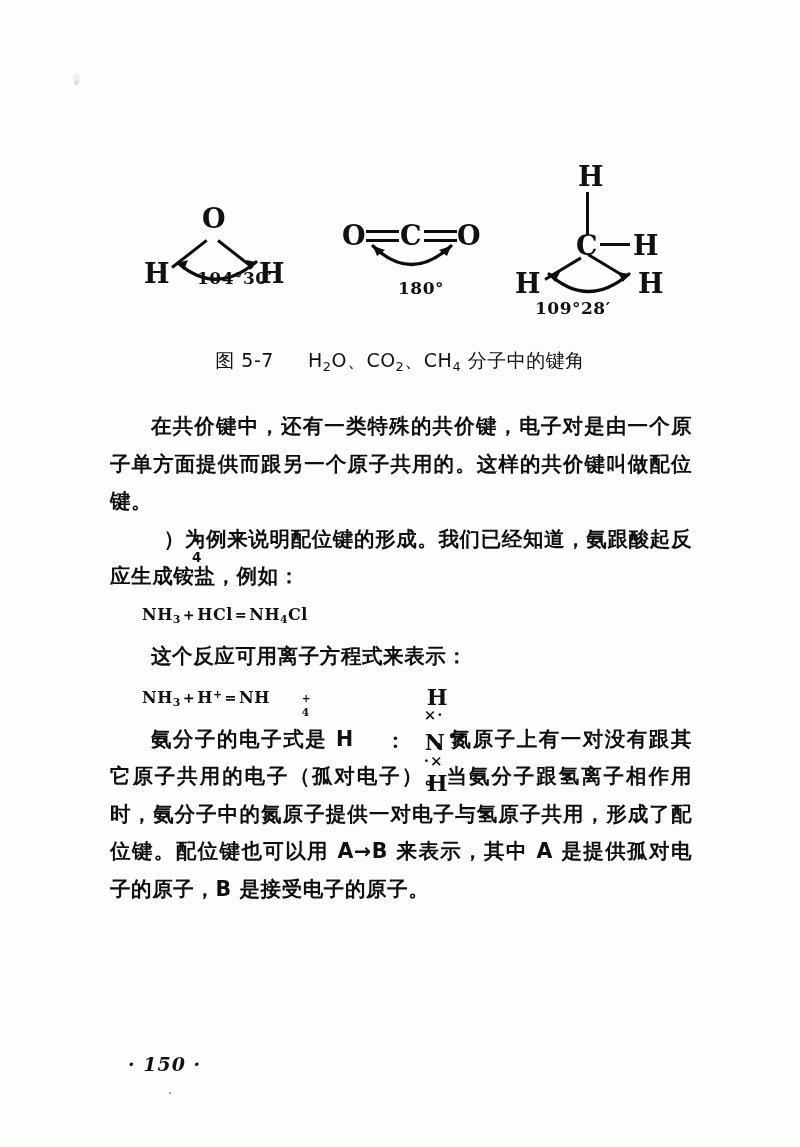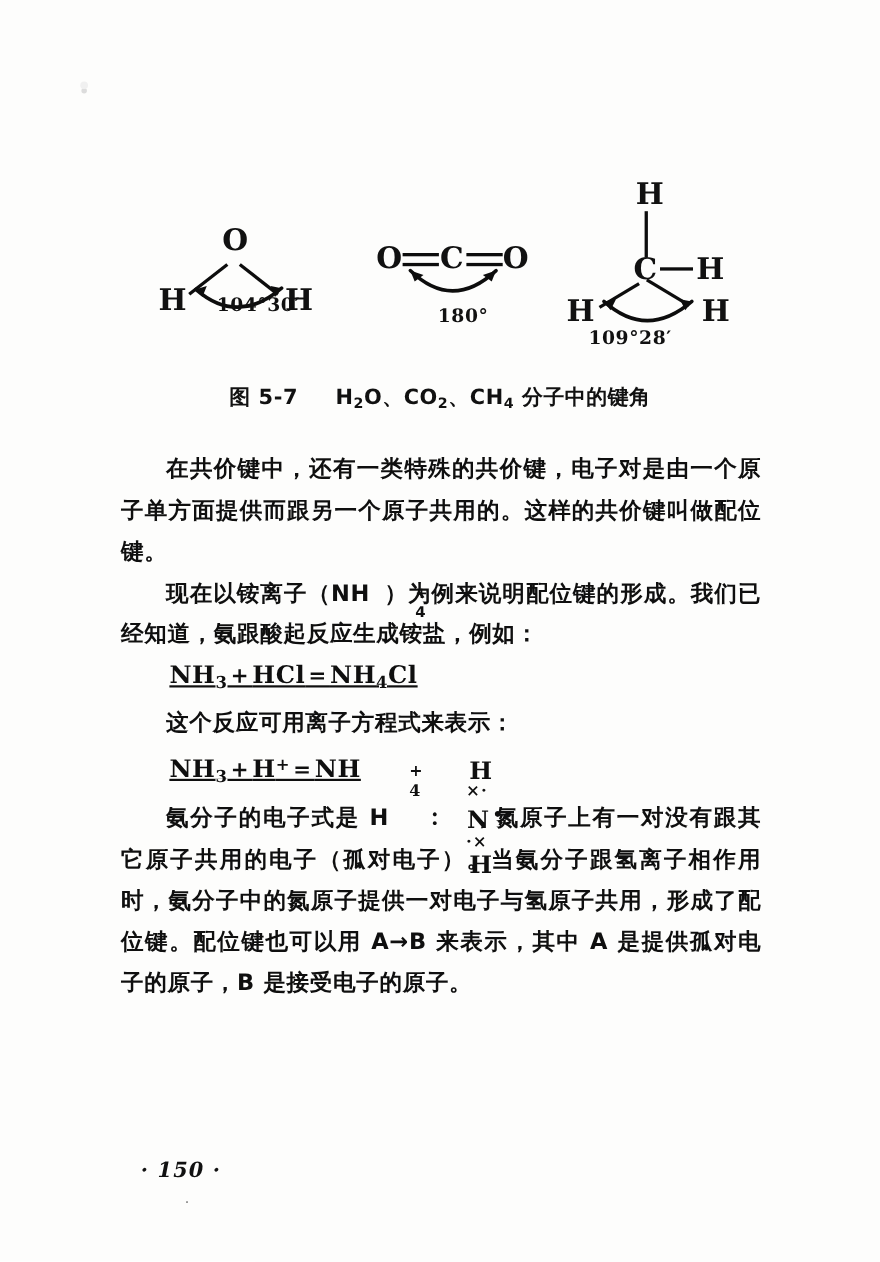--- a/index.html
+++ b/index.html
@@ -65,21 +65,21 @@
   }
 
   
   .caption {
     position: absolute;
     top: 348px;
     left: 0;
     width: 800px;
     text-align: center;
     font-size: 19px;
-    font-weight: bold;
+    font-weight: normal;
     font-family: "DejaVu Sans", "Liberation Sans", sans-serif;
     letter-spacing: 0.5px;
   }
   .caption .capnum { margin-right: 34px; }
   .sub { font-size: 0.68em; vertical-align: -0.28em; }
   .sup { font-size: 0.68em; vertical-align: 0.45em; }
 
   
   .body-text {
     position: absolute;
@@ -100,23 +100,22 @@
     text-align: justify;
     text-justify: inter-character;
   }
 
   .eq {
     margin: 2px 0 2px 0;
     text-indent: 0;
     text-align: center;
     font-family: "DejaVu Serif", "Liberation Serif", serif;
     font-weight: bold;
-    font-size: 22px;
+    font-size: 16px;
     letter-spacing: 0.5px;
-    text-decoration: underline;
   }
 
   
   .stack {
     display: inline-block;
     position: relative;
     width: 0.62em;
     vertical-align: baseline;
   }
   .stack .s-top {
@@ -253,21 +252,21 @@
   </div>
 
   <div class="caption">
     <span class="capnum">图 5-7</span><span>H</span><span class="sub">2</span><span>O、CO</span><span class="sub">2</span><span>、CH</span><span class="sub">4</span><span> 分子中的键角</span>
   </div>
 
   <div class="body-text">
 
     <p>在共价键中，还有一类特殊的共价键，电子对是由一个原子单方面提供而跟另一个原子共用的。这样的共价键叫做配位键。</p>
 
-    <p><span>现在以铵离子（NH</span><span class="stack"><span class="s-top">+</span><span class="s-bot">4</span></span><span>）为例来说明配位键的形成。我们已经知道，氨跟酸起反应生成铵盐，例如：</span></p>
+    <p><span class="stack"><span class="s-top">+</span><span class="s-bot">4</span></span><span>）为例来说明配位键的形成。我们已经知道，氨跟酸起反应生成铵盐，例如：</span></p>
 
     <p class="eq"><span>NH</span><span class="sub">3</span><span>＋</span><span>HCl</span><span>＝</span><span>NH</span><span class="sub">4</span><span>Cl</span></p>
 
     <p>这个反应可用离子方程式来表示：</p>
 
     <p class="eq"><span>NH</span><span class="sub">3</span><span>＋</span><span>H</span><span class="sup">+</span><span>＝</span><span>NH</span><span class="stack"><span class="s-top">+</span><span class="s-bot">4</span></span></p>
 
 
     <p class="lewis-line"><span>氨分子的电子式是 H</span><span class="lewis">
           <span class="lw-dots-up">×·</span>

